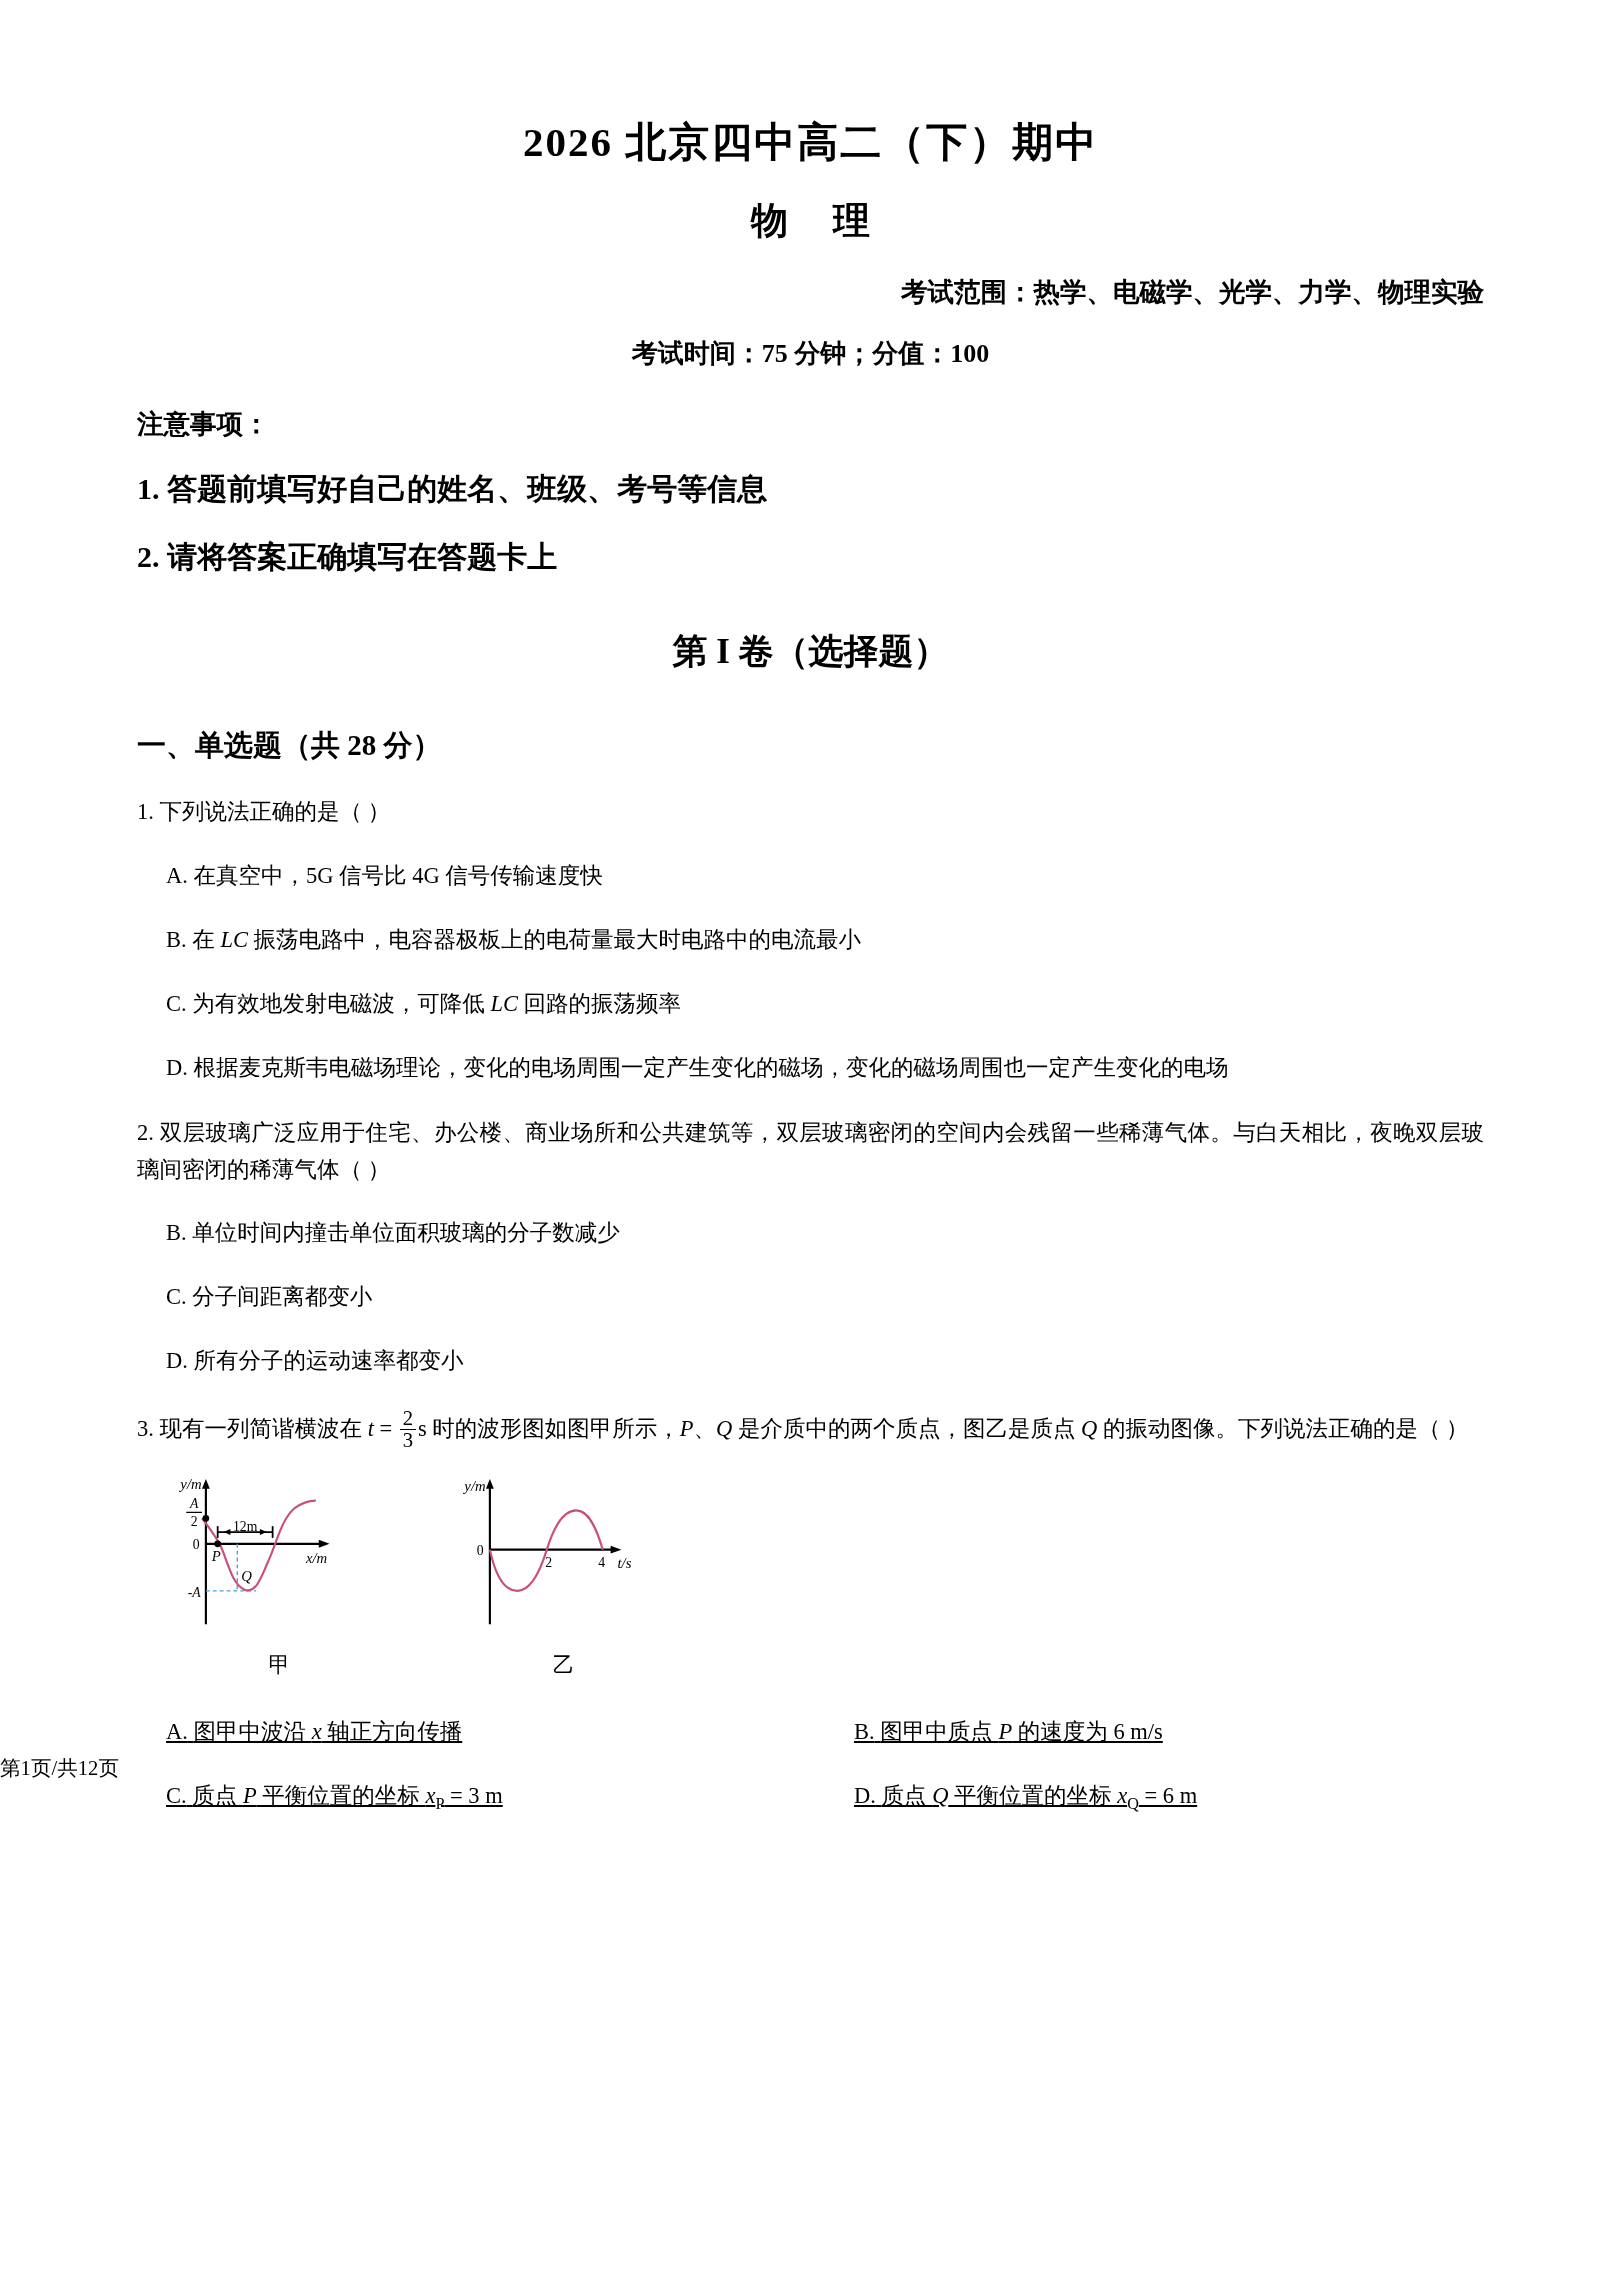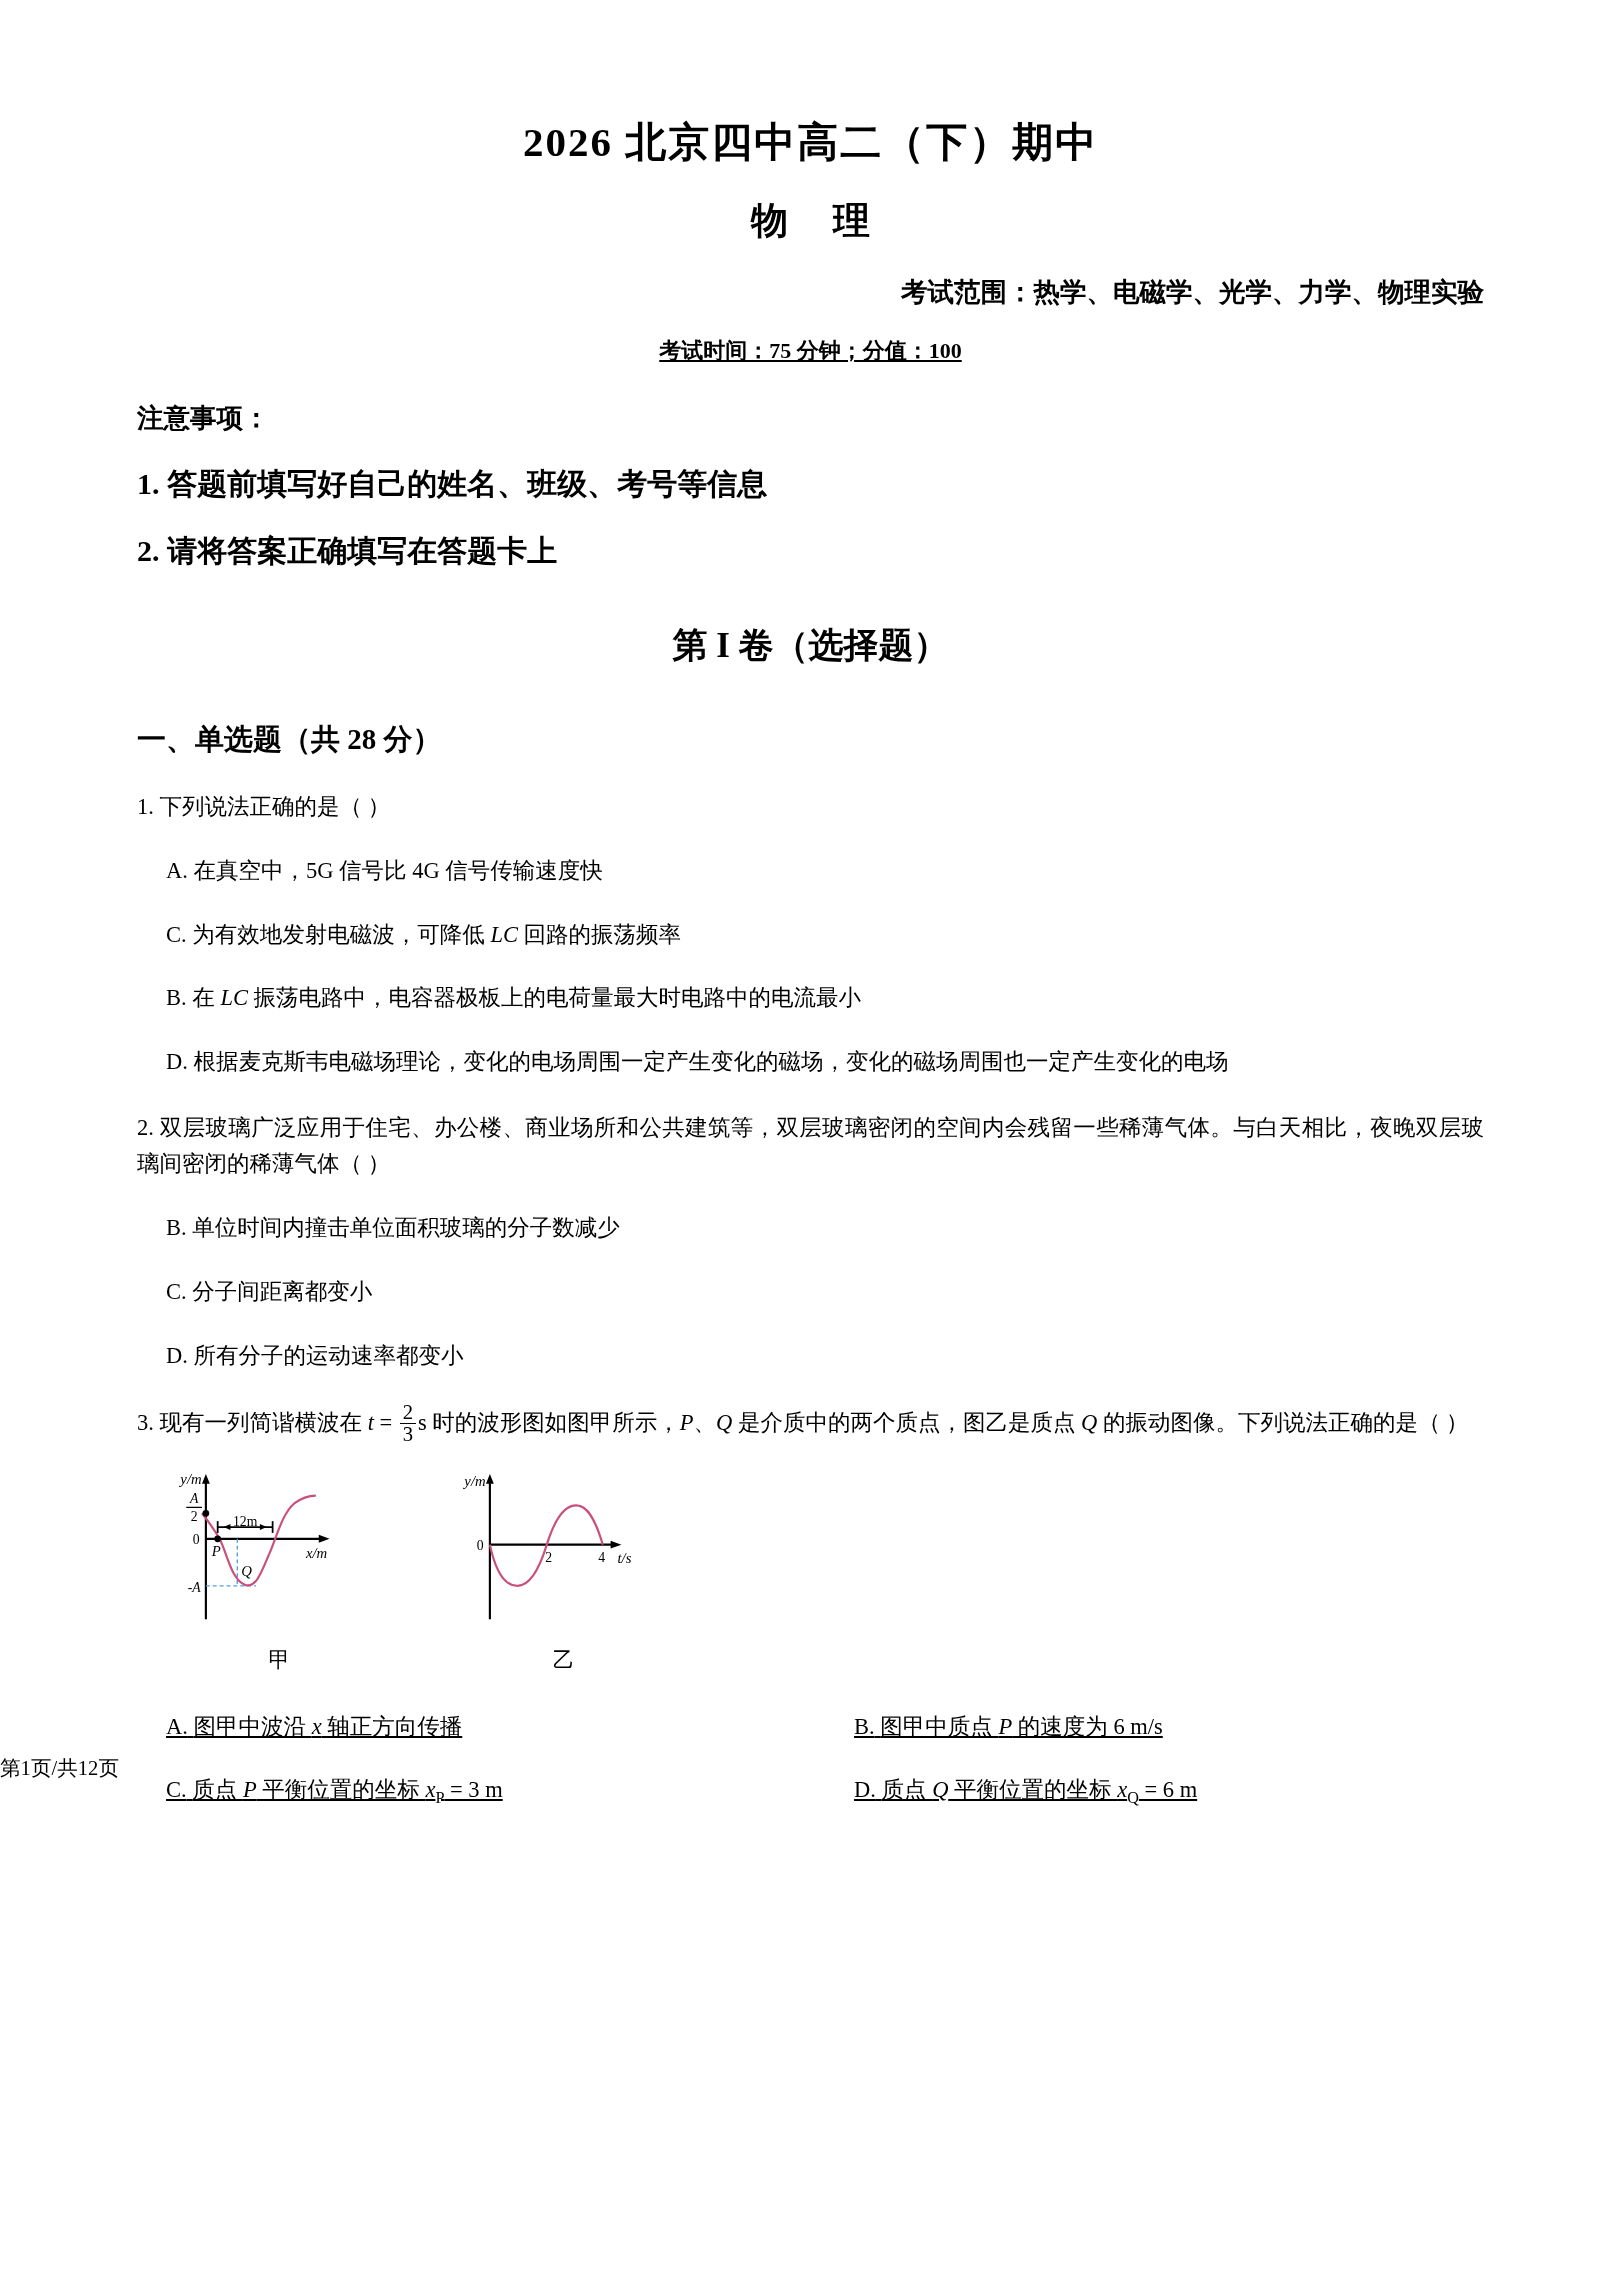--- a/index.html
+++ b/index.html
@@ -45,26 +45,25 @@
   .doc-scope {
     text-align: right;
     font-size: 26.5px;
     font-weight: bold;
     margin: 0;
     padding-top: 29px;
     line-height: 1.4;
   }
   .doc-time {
     text-align: center;
-    font-size: 22px;
+    font-size: 26px;
     font-weight: bold;
     margin: 0;
     padding-top: 25.5px;
     line-height: 1.4;
-    text-decoration: underline;
   }
 
   .notice-title {
     font-size: 26.5px;
     font-weight: bold;
     margin: 0;
     padding-top: 33px;
     line-height: 1.4;
   }
   .notice-item {
@@ -189,26 +188,26 @@
 
   <p class="q">
     <span>1.</span>
     <span>下列说法正确的是（      ）</span>
   </p>
   <p class="opt">
     <span>A.</span>
     <span>在真空中，5G 信号比 4G 信号传输速度快</span>
   </p>
   <p class="opt">
+    <span>B.</span>
+    <span>在 </span><i class="v">LC</i><span> 振荡电路中，电容器极板上的电荷量最大时电路中的电流最小</span>
+  </p>
+  <p class="opt">
     <span>C.</span>
     <span>为有效地发射电磁波，可降低 </span><i class="v">LC</i><span> 回路的振荡频率</span>
-  </p>
-  <p class="opt">
-    <span>B.</span>
-    <span>在 </span><i class="v">LC</i><span> 振荡电路中，电容器极板上的电荷量最大时电路中的电流最小</span>
   </p>
   <p class="opt">
     <span>D.</span>
     <span>根据麦克斯韦电磁场理论，变化的电场周围一定产生变化的磁场，变化的磁场周围也一定产生变化的电场</span>
   </p>
 
   <p class="q">
     <span>2.</span>
     <span>双层玻璃广泛应用于住宅、办公楼、商业场所和公共建筑等，双层玻璃密闭的空间内会残留一些稀薄气体。与白天相比，夜晚双层玻璃间密闭的稀薄气体（      ）</span>
   </p>

